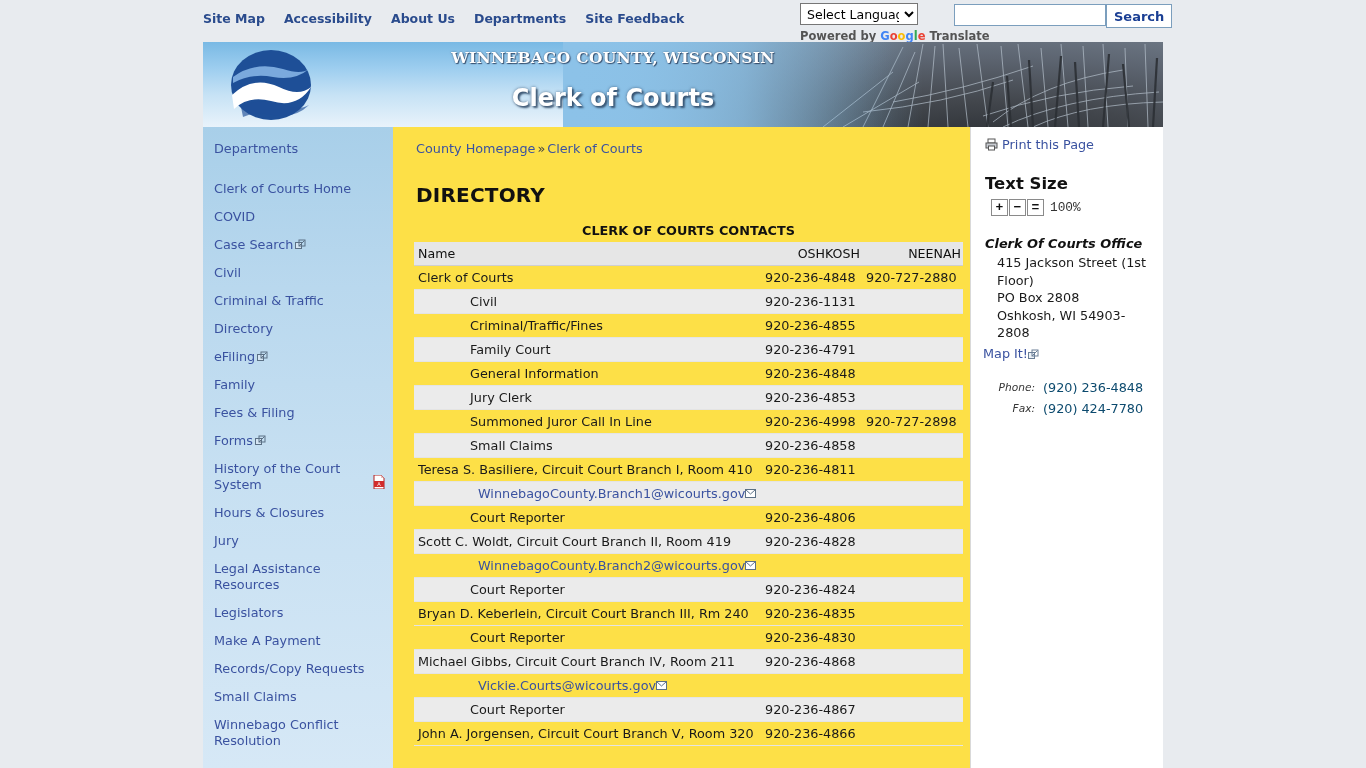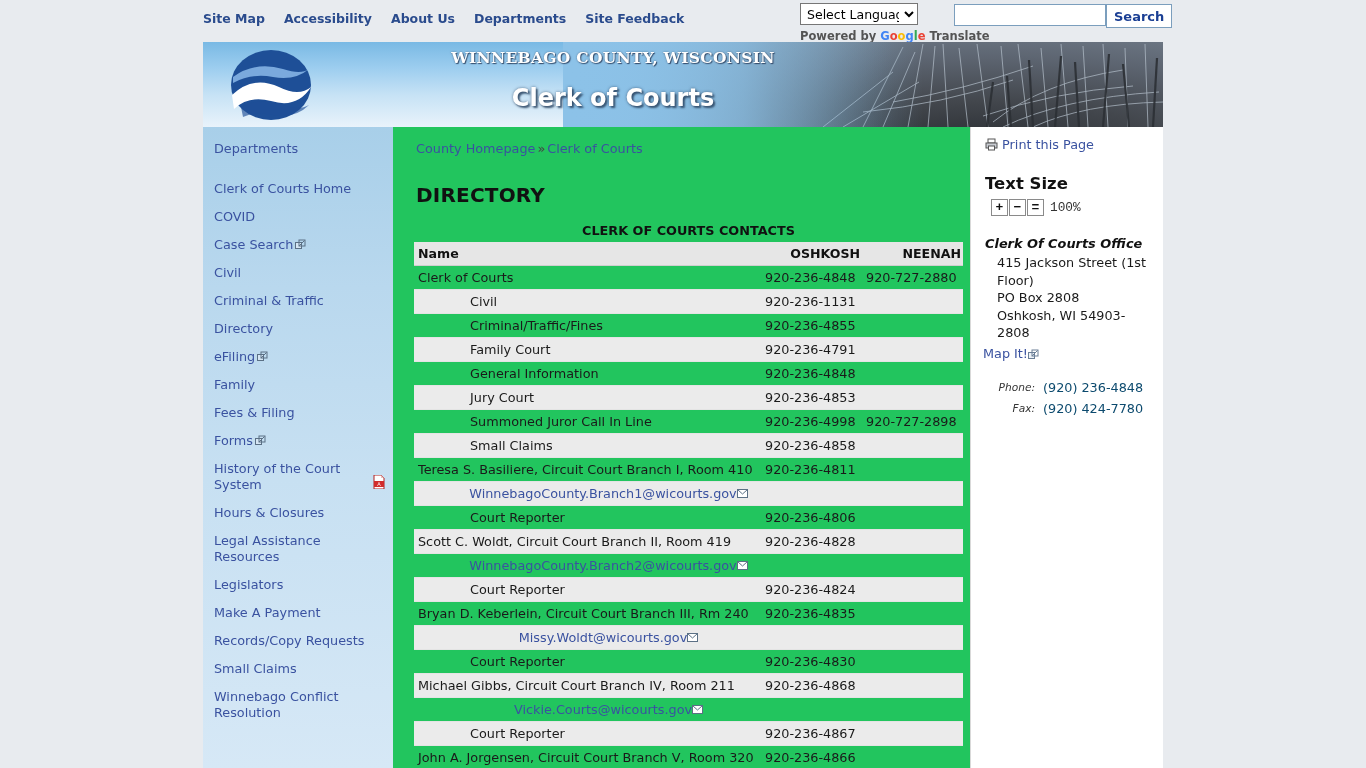--- a/index.html
+++ b/index.html
@@ -139,21 +139,21 @@
     font-size: 12.8px;
     line-height: 16px;
     position: relative;
   }
   .nav-gap { height: 12px; }
   .nav-link .ext { margin-left: 2px; }
   .nav-link .pdficon { position:absolute; right: 8px; top: 20px; }
 
   .centercol {
     position: absolute; left: 190px; top: 0; width: 578px; height: 641px;
-    background: #22c55e;
+    background: #fde047;
     padding: 12px 0 0 17px;
   }
   .rightcol {
     position: absolute; left: 768px; top: 0; width: 192px; height: 641px;
     background: #ffffff;
     padding: 8px 10px 0 12px;
     border-left: 0;
   }
   .colsep {
     position:absolute; left: 767px; top: 0; width:1px; height: 641px;
@@ -179,37 +179,37 @@
   }
   table.dir caption {
     caption-side: top;
     font-weight: bold;
     font-size: 12.8px;
     color: #111;
     padding-bottom: 4px;
     text-align: center;
   }
   table.dir th {
-    font-weight: bold; font-size: 12.6px; color:#111;
+    font-weight: normal; font-size: 12.6px; color:#111;
     background:#e6e6e6;
     padding: 4px 2px 4px 4px;
     border-bottom: 1px solid #cfcfcf;
   }
   table.dir th.c-name { text-align:left; }
   table.dir th.c-osh, table.dir th.c-nee { text-align:right; padding-right: 2px;}
   table.dir td {
     padding: 4px 2px 4px 4px;
     vertical-align: top;
     color:#1a1a1a;
     border-bottom: 1px solid #e4e4e4;
   }
   table.dir tr.alt td { background:#ebebeb; }
   table.dir td.c-osh, table.dir td.c-nee { text-align:left; white-space:nowrap; }
   table.dir td.indent { padding-left: 56px; }
-  table.dir td.email { padding-left: 44px; text-align: center; }
+  table.dir td.email { padding-left: 64px; }
   table.dir td.email a { color:#3a52a0; text-decoration:none; }
   .col-name { width: 347px; }
   .col-osh  { width: 101px; }
   .col-nee  { width: 101px; }
 
   
   .print-row { font-size:12.8px; margin: 2px 0 0 2px; white-space:nowrap;}
   .print-row a { color:#3a52a0; text-decoration:none; }
   h2.textsize {
     font-size:16.5px; font-weight:bold; color:#111;
@@ -347,20 +347,21 @@
               <rect x="4" y="1" width="6" height="6" fill="none" stroke="#5b7085"></rect>
               <path d="M4 7 L9.5 1.5" stroke="#5b7085" fill="none"></path>
             </svg></span></a>
         <a href="#" class="nav-link"><span>History of the Court System</span><span class="pdficon"><svg width="12" height="14" viewBox="0 0 12 14">
               <path d="M1 0 h7 l3 3 v11 h-10 z" fill="#ffffff" stroke="#b02020"></path>
               <path d="M8 0 l3 3 h-3 z" fill="#e8c0c0"></path>
               <rect x="1" y="6" width="10" height="6" fill="#d12b2b"></rect>
               <text x="6" y="11" font-size="5" fill="#fff" text-anchor="middle" font-family="DejaVu Sans">A</text>
             </svg></span></a>
         <a href="#" class="nav-link"><span>Hours &amp; Closures</span></a>
+        <a href="#" class="nav-link"><span>Jury</span></a>
         <a href="#" class="nav-link"><span>Legal Assistance Resources</span></a>
         <a href="#" class="nav-link"><span>Legislators</span></a>
         <a href="#" class="nav-link"><span>Make A Payment</span></a>
         <a href="#" class="nav-link"><span>Records/Copy Requests</span></a>
         <a href="#" class="nav-link"><span>Small Claims</span></a>
         <a href="#" class="nav-link"><span>Winnebago Conflict Resolution</span></a>
       </nav>
 
     <main class="centercol">
       <div class="breadcrumb">
@@ -403,21 +404,21 @@
               <td class="indent">Family Court</td>
               <td class="c-osh">920-236-4791</td>
               <td class="c-nee"></td>
             </tr>
             <tr>
               <td class="indent">General Information</td>
               <td class="c-osh">920-236-4848</td>
               <td class="c-nee"></td>
             </tr>
             <tr class="alt">
-              <td class="indent">Jury Court</td>
+              <td class="indent">Jury Clerk</td>
               <td class="c-osh">920-236-4853</td>
               <td class="c-nee"></td>
             </tr>
             <tr>
               <td class="indent">Summoned Juror Call In Line</td>
               <td class="c-osh">920-236-4998</td>
               <td class="c-nee">920-727-2898</td>
             </tr>
             <tr class="alt">
               <td class="indent">Small Claims</td>
@@ -456,28 +457,20 @@
               <td class="c-nee"></td>
             </tr>
             <tr class="alt">
               <td class="indent">Court Reporter</td>
               <td class="c-osh">920-236-4824</td>
               <td class="c-nee"></td>
             </tr>
             <tr>
               <td>Bryan D. Keberlein, Circuit Court Branch III, Rm 240</td>
               <td class="c-osh">920-236-4835</td>
-              <td class="c-nee"></td>
-            </tr>
-            <tr class="alt">
-              <td class="email"><a href="#">Missy.Woldt@wicourts.gov</a><span><svg width="11" height="9" viewBox="0 0 11 9" style="vertical-align:0px">
-                    <rect x="0.5" y="0.5" width="10" height="8" fill="#fff" stroke="#5b7085"></rect>
-                    <path d="M0.5 0.5 L5.5 5 L10.5 0.5" fill="none" stroke="#5b7085"></path>
-                  </svg></span></td>
-              <td class="c-osh"></td>
               <td class="c-nee"></td>
             </tr>
             <tr>
               <td class="indent">Court Reporter</td>
               <td class="c-osh">920-236-4830</td>
               <td class="c-nee"></td>
             </tr>
             <tr class="alt">
               <td>Michael Gibbs, Circuit Court Branch IV, Room 211</td>
               <td class="c-osh">920-236-4868</td>

